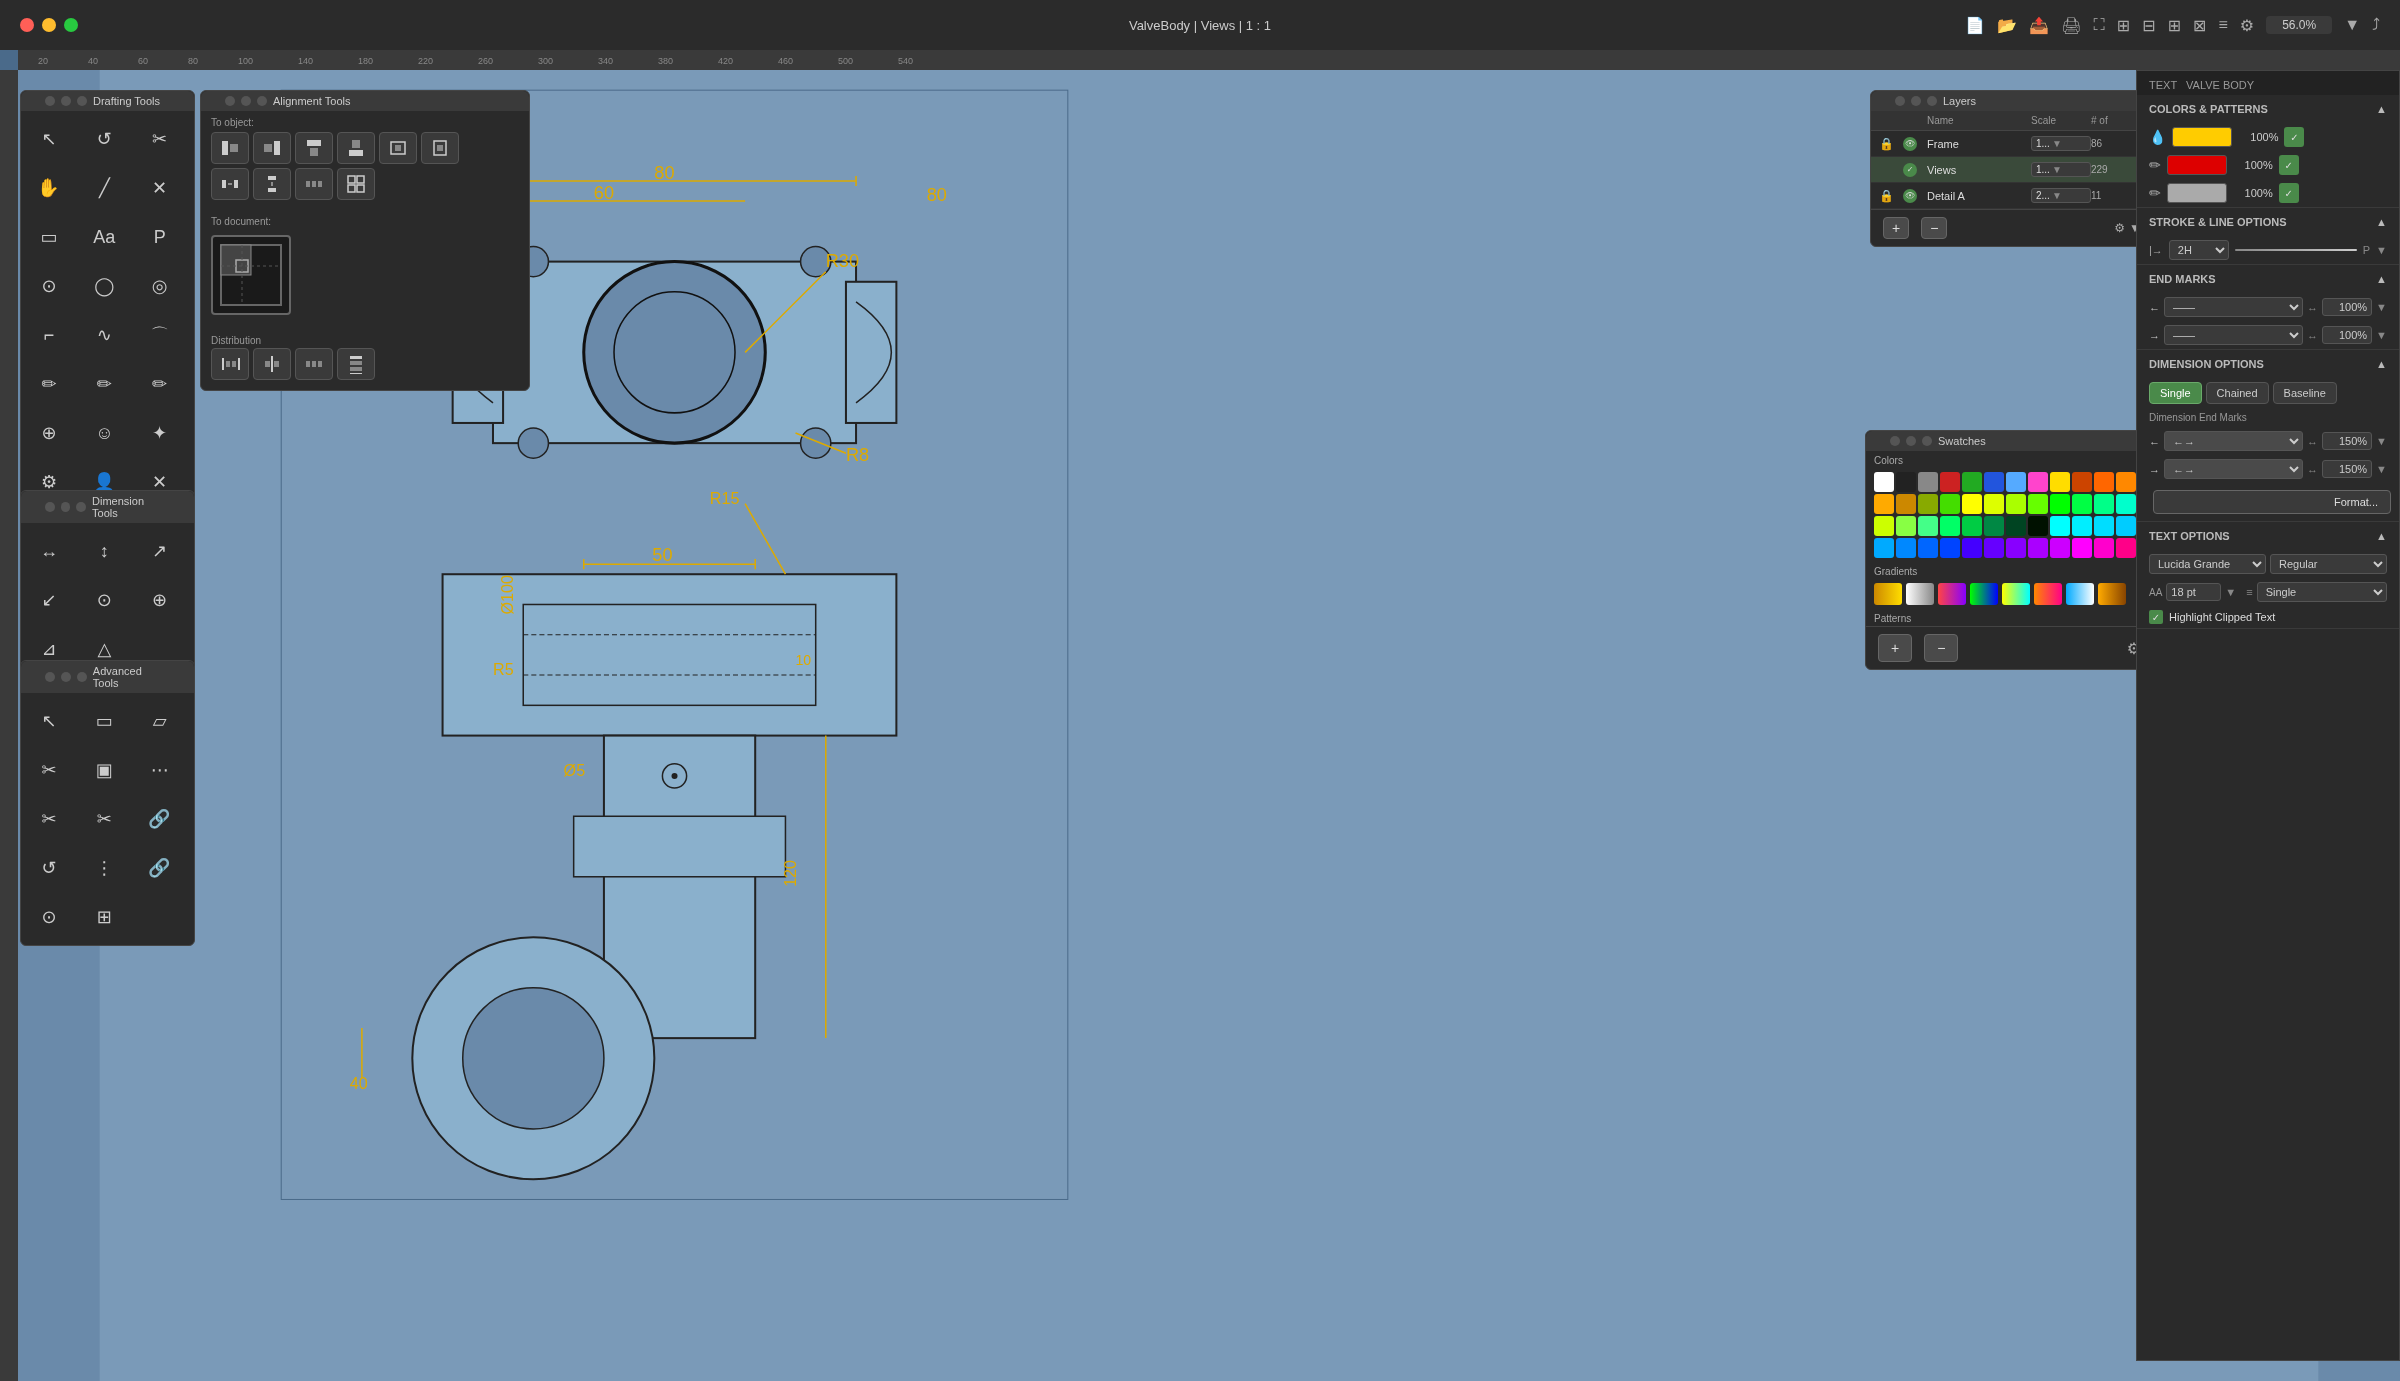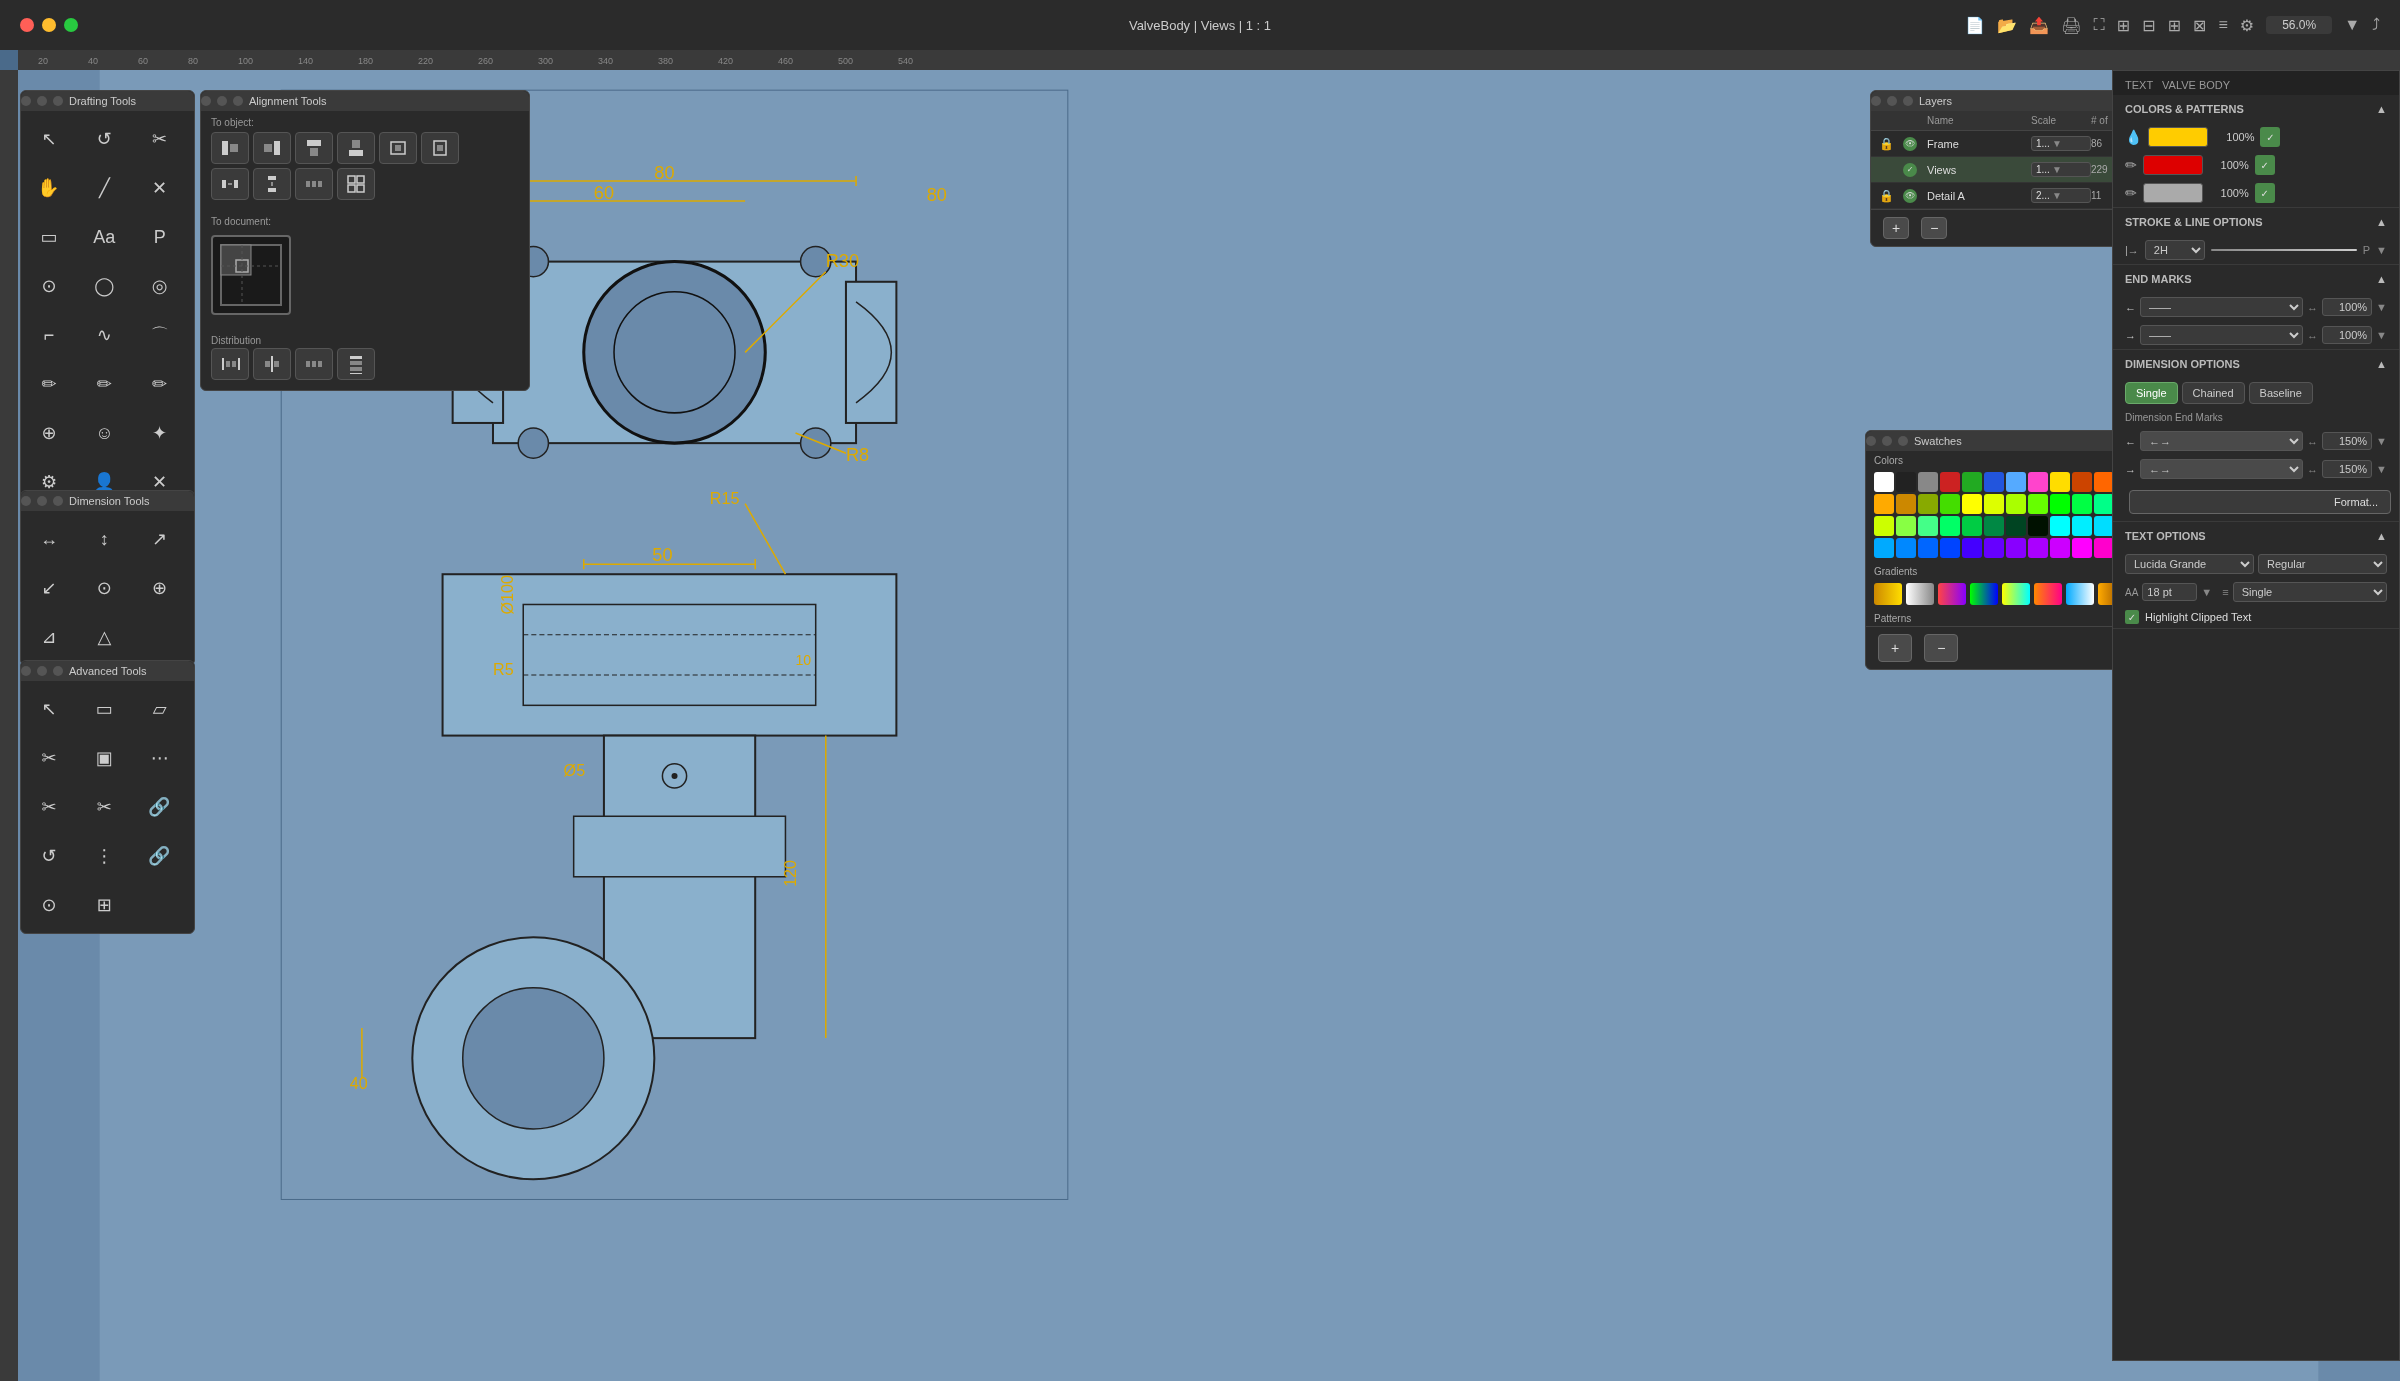--- a/index.html
+++ b/index.html
@@ -100,21 +100,21 @@
     .panel {
       position: absolute;
       background: #2a2a2a;
       border-radius: 6px;
       border: 1px solid #444;
       color: #ddd;
       font-size: 11px;
     }
     .panel-header {
       background: #3a3a3a;
-      padding: 4px 0;
+      padding: 4px 24px;
       border-radius: 6px 6px 0 0;
       display: flex;
       align-items: center;
       gap: 6px;
       font-size: 11px;
       color: #ccc;
     }
     .panel-tl { width: 10px; height: 10px; border-radius: 50%; }
     .panel-tl-r { background: #555; }
     .panel-tl-y { background: #555; }
@@ -952,21 +952,21 @@
   </div>
   <div class="swatches-section-label">Patterns</div>
   <div class="swatches-footer">
     <button class="action-btn" style="font-size:14px;">+</button>
     <button class="action-btn" style="font-size:14px;">−</button>
     <div style="flex:1;"></div>
     <button class="toolbar-icon-btn">⚙</button>
   </div>
 </div>
 
-<div class="panel properties-panel" style="z-index:200; top:70px; right:0; width:288px; border-radius:0;">
+<div class="panel properties-panel" style="z-index:200; top:70px; right:0; width:264px; border-radius:0;">
   <div class="prop-panel-header">
     <div style="display:flex;justify-content:space-between;align-items:center;">
       <span style="font-size:11px;color:#999;">
         <span>TEXT &nbsp; VALVE BODY</span>
       </span>
     </div>
   </div>
 
   <div class="prop-section">
     <div class="prop-section-header">

